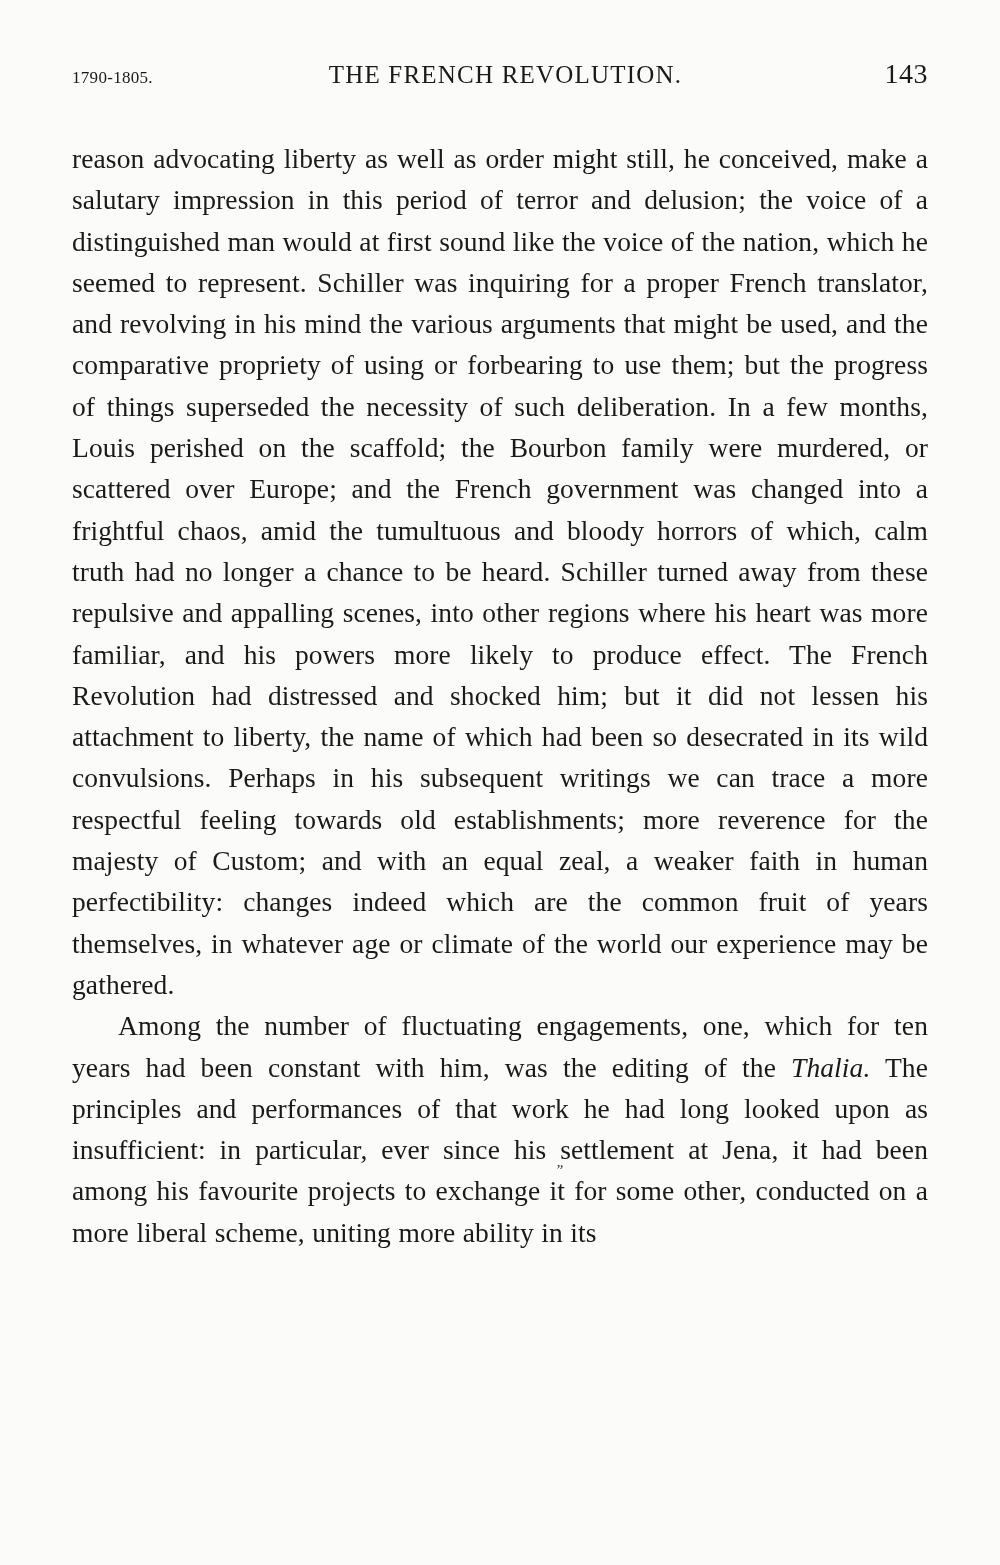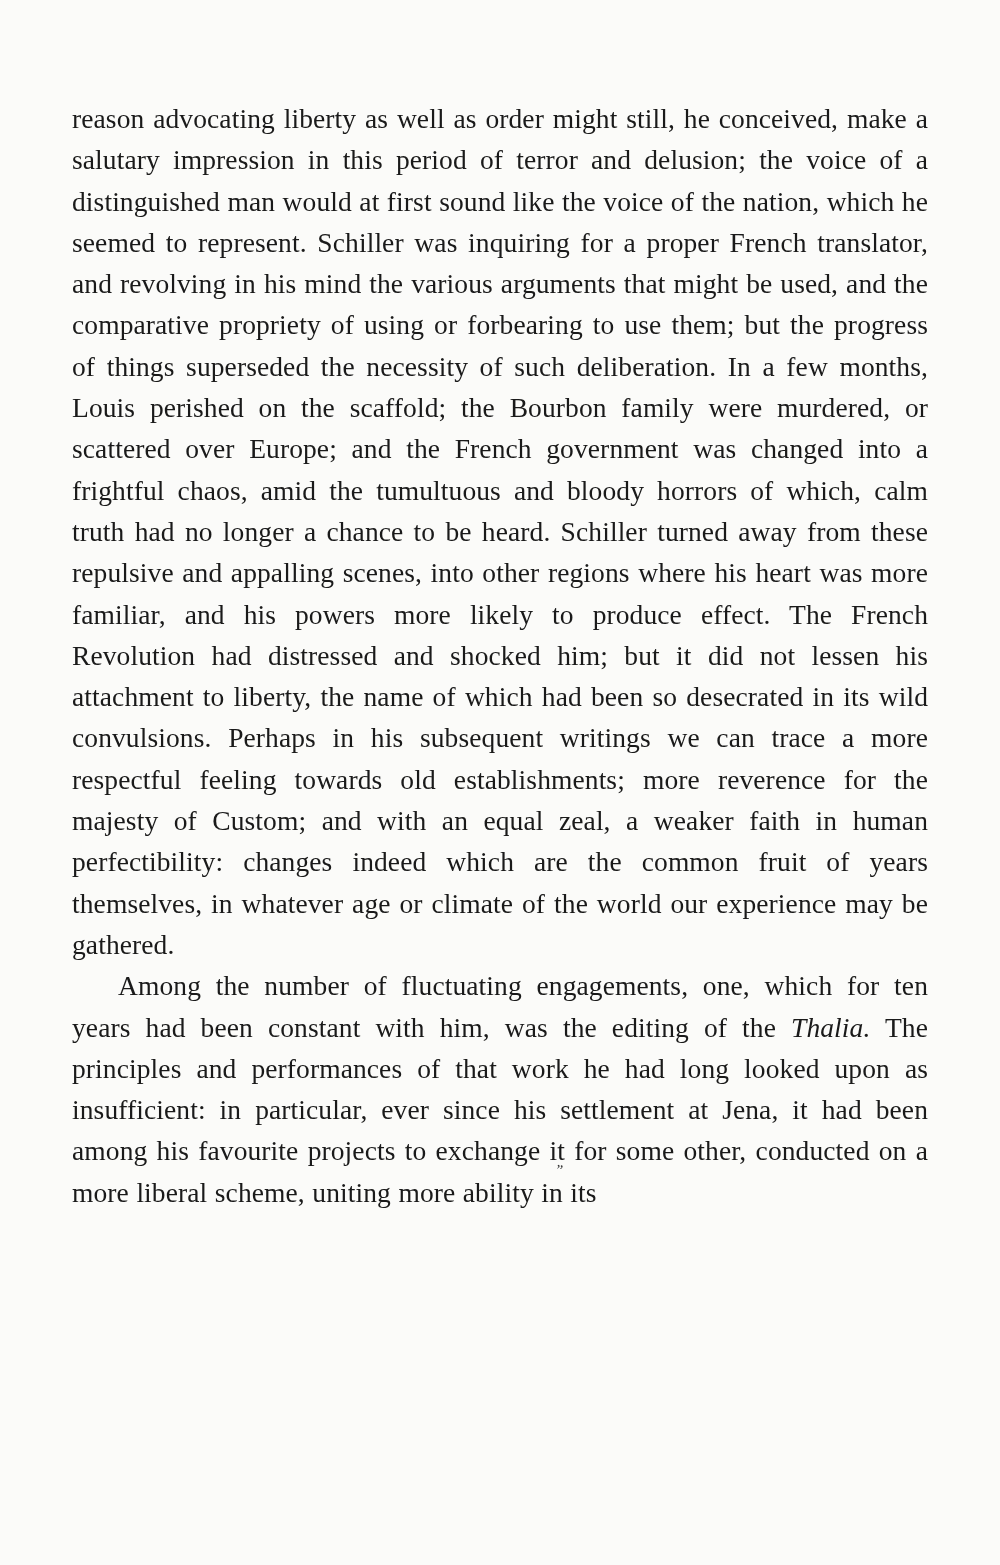--- a/index.html
+++ b/index.html
@@ -88,20 +88,25 @@
     color: #333;
     transform: rotate(8deg);
   }
 </style>
 </head>
 <body>
 
 <div class="page">
   <div class="page-inner">
 
+    <div class="running-head">
+      <span class="rh-left">1790-1805.</span>
+      <span class="rh-center">THE FRENCH REVOLUTION.</span>
+      <span class="rh-right">143</span>
+    </div>
 
     <div class="body-text">
       <p>reason advocating liberty as well as order might still, he conceived, make a salutary impression in this period of terror and delusion; the voice of a distinguished man would at first sound like the voice of the nation, which he seemed to represent.  Schiller was inquiring for a proper French translator, and revolving in his mind the various arguments that might be used, and the comparative propriety of using or forbearing to use them; but the progress of things superseded the necessity of such deliberation.  In a few months, Louis perished on the scaffold; the Bourbon family were murdered, or scattered over Europe; and the French government was changed into a frightful chaos, amid the tumultuous and bloody horrors of which, calm truth had no longer a chance to be heard.  Schiller turned away from these repulsive and appalling scenes, into other regions where his heart was more familiar, and his powers more likely to produce effect.  The French Revolution had distressed and shocked him; but it did not lessen his attachment to liberty, the name of which had been so desecrated in its wild convulsions.  Perhaps in his subsequent writings we can trace a more respectful feeling towards old establishments; more reverence for the majesty of Custom; and with an equal zeal, a weaker faith in human perfectibility: changes indeed which are the common fruit of years themselves, in whatever age or climate of the world our experience may be gathered.</p>
       <p class="indent"><span>Among the number of fluctuating engagements, one, which for ten years had been constant with him, was the editing of the </span><em class="italic">Thalia.</em><span>  The principles and performances of that work he had long looked upon as insufficient: in particular, ever since his settlement at Jena, it had been among his favourite projects to exchange it for some other, conducted on a more liberal scheme, uniting more ability in its</span></p>
     </div>
 
   </div>
   <span class="stray-mark">”</span>
 </div>
 

